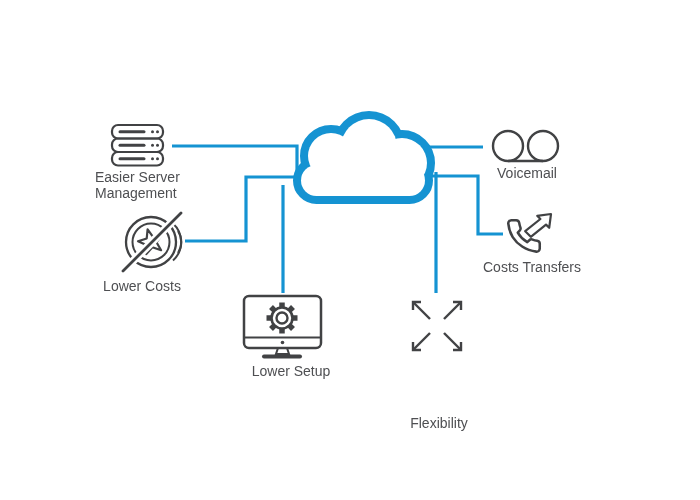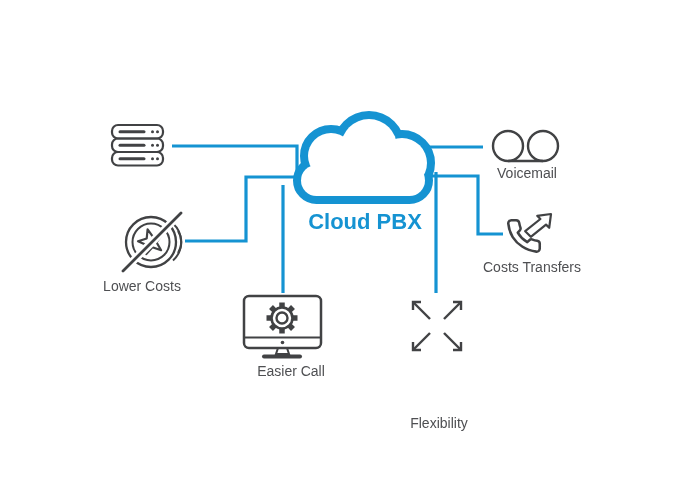--- a/index.html
+++ b/index.html
@@ -150,25 +150,28 @@
     </g>
 
     <g>
       <g transform="translate(505,217) scale(1.58)" fill="none" stroke="#414244" stroke-width="1.6" stroke-linecap="round" stroke-linejoin="round">
         <path d="M22 16.92v3a2 2 0 0 1-2.18 2c-3.2-.35-6.27-1.44-8.94-3.21a19.5 19.5 0 0 1-6-6A19.79 19.79 0 0 1 2.08 4.18 2 2 0 0 1 4 2h3a2 2 0 0 1 2 1.72c.13.96.37 1.9.72 2.82a2 2 0 0 1-.45 2.11L8.09 9.91a16 16 0 0 0 6 6l1.28-1.18a2 2 0 0 1 2.11-.45c.92.35 1.86.59 2.82.72A2 2 0 0 1 22 16.92z"></path>
       </g>
       <polygon fill="#ffffff" stroke="#414244" stroke-width="2.2" stroke-linejoin="round" points="530.8,236.8 546.0,224.6 549.2,227.8 551,214 537.2,215.8 540.4,219.0 525.2,231.2"></polygon>
     </g>
   </svg>
 
-  <div class="cloud-title">Cloud PBX</div>
 
+  <div class="label" style="left:95px; top:169px;">
+    <div>Easier Server</div>
+    <div>Management</div>
+  </div>
 
   <div class="label centered" style="left:142px; top:278px;">Lower Costs</div>
 
-  <div class="label centered" style="left:291px; top:363px;">Easier Call</div>
+  <div class="label centered" style="left:291px; top:363px;">Lower Setup</div>
 
   <div class="label centered" style="left:439px; top:379px;margin-top:36px;">Flexibility</div>
 
   <div class="label centered" style="left:527px; top:165px;">Voicemail</div>
 
   <div class="label centered" style="left:532px; top:259px;">Costs Transfers</div>
 </div>
 
 </body></html>

